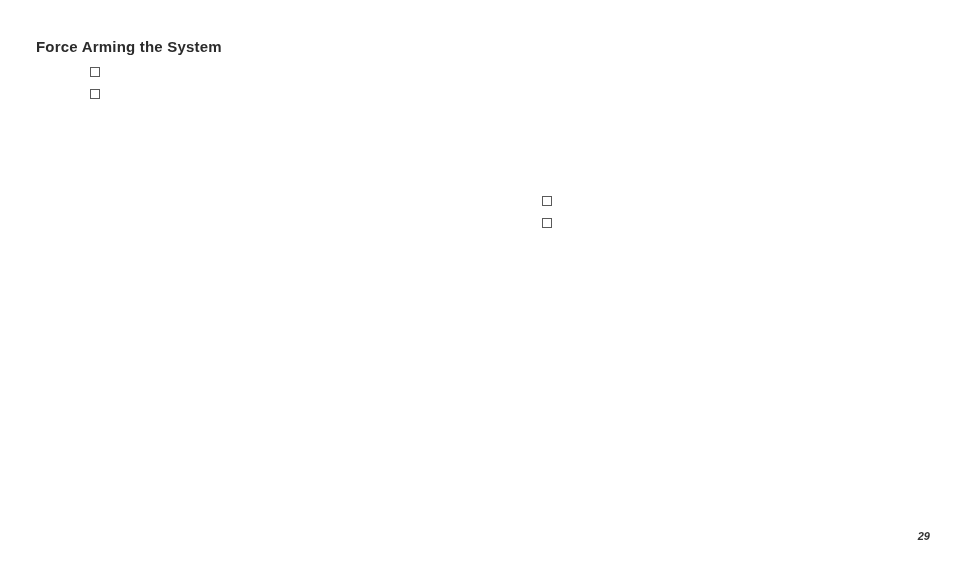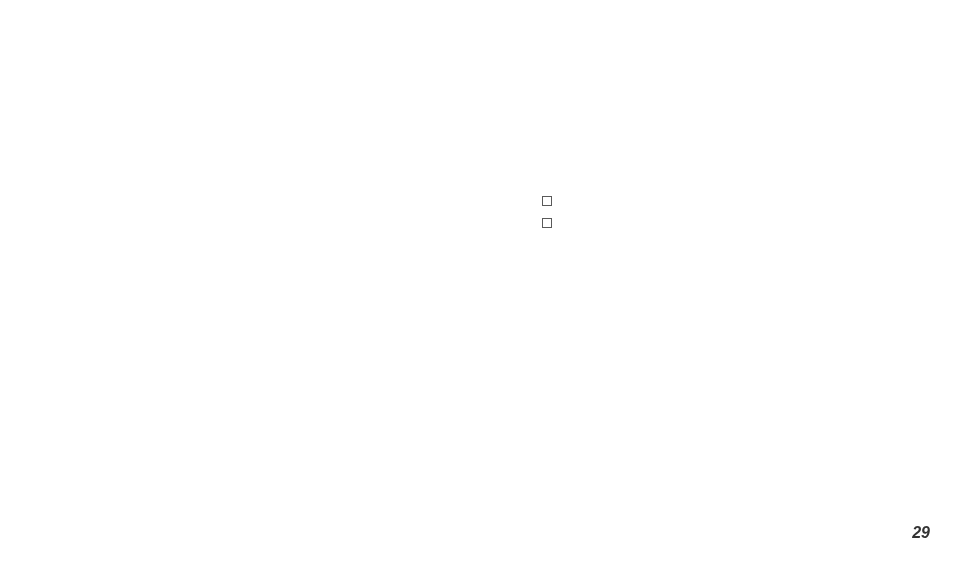--- a/index.html
+++ b/index.html
@@ -53,31 +53,43 @@
     margin-left: 54px;
   }
   .col-right .block2 {
     margin-top: 156px;
     margin-left: 54px;
   }
   .page-number {
     position: absolute;
     right: 24px;
     bottom: 20px;
-    font-size: 16px;
+    font-size: 11px;
     font-style: italic;
     font-weight: 700;
     color: #333;
   }
 </style>
 </head>
 <body>
 
 <div class="page">
 
+  <div class="col-left">
+    <div class="heading">Force Arming the System</div>
+
+    <div class="checkbox-row">
+      <span class="cb"></span>
+      <span></span>
+    </div>
+    <div class="checkbox-row">
+      <span class="cb"></span>
+      <span></span>
+    </div>
+  </div>
 
   <div class="col-right">
 
     <div class="block2">
       <div class="checkbox-row" style="margin-left:0">
         <span class="cb"></span>
         <span></span>
       </div>
       <div class="checkbox-row" style="margin-left:0">
         <span class="cb"></span>

